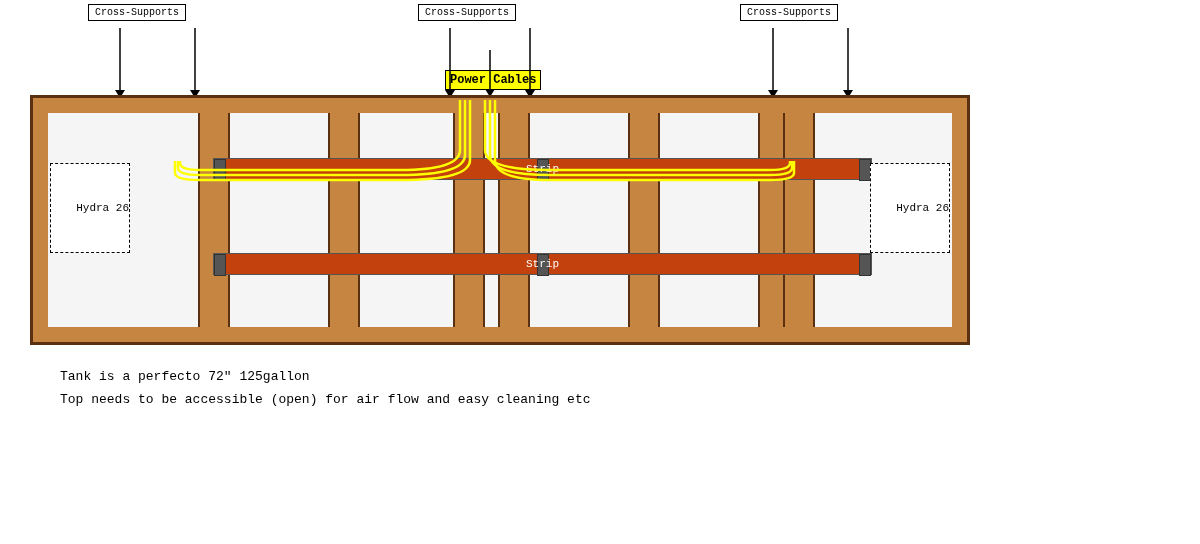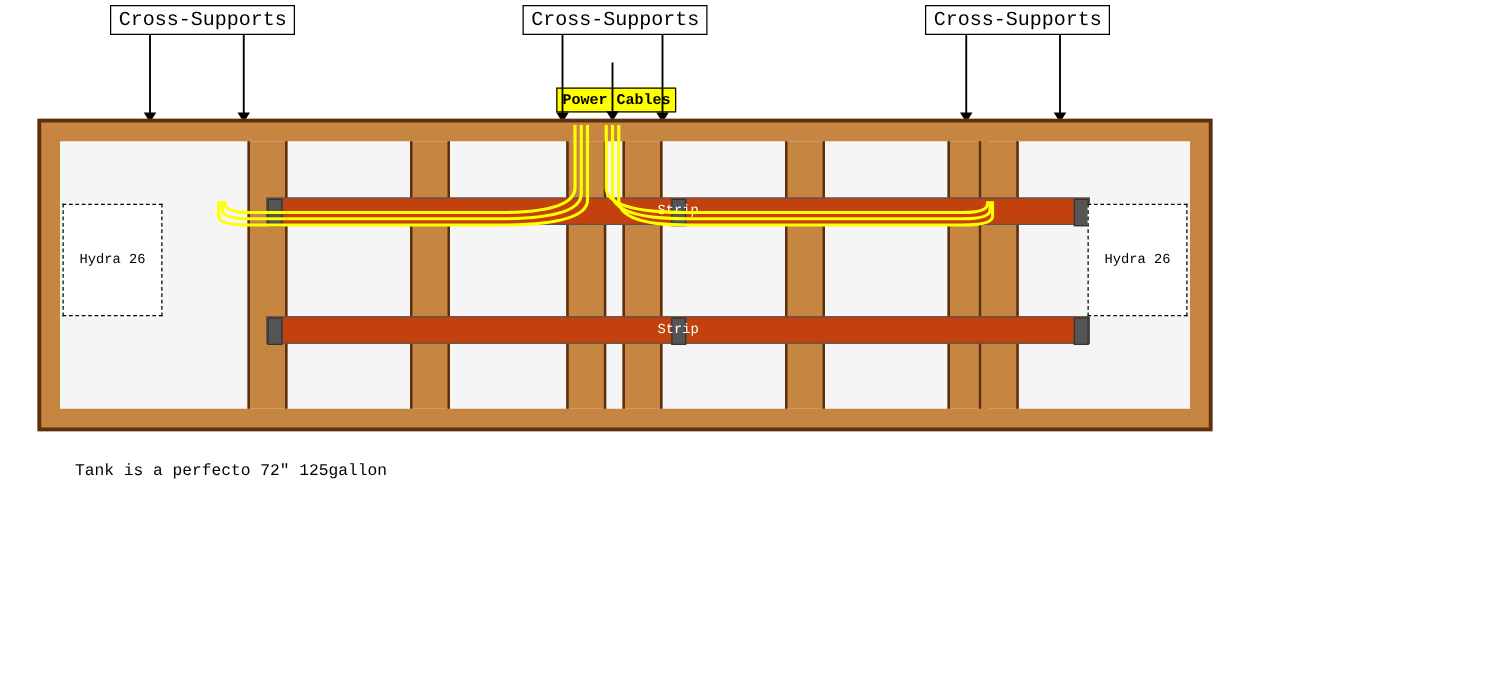--- a/index.html
+++ b/index.html
@@ -18,21 +18,21 @@
       left: 0;
       width: 1200px;
       height: 360px;
     }
 
     
     .label-box {
       position: absolute;
       border: 1px solid #000;
       background: #fff;
-      font-size: 16px;
+      font-size: 10px;
       padding: 2px 6px;
       white-space: nowrap;
     }
 
     
     .tank-frame {
       position: absolute;
       top: 95px;
       left: 30px;
       width: 940px;
@@ -81,21 +81,21 @@
 
     
     .hydra-unit {
       position: absolute;
       background: #fff;
       border: 1px dashed #000;
       font-size: 11px;
       font-family: 'Courier New', Courier, monospace;
       display: flex;
       align-items: center;
-      justify-content: center;
+      justify-content: flex-end;
     }
 
     
     .cables-svg {
       position: absolute;
       top: 95px;
       left: 30px;
       width: 940px;
       height: 250px;
       pointer-events: none;
@@ -226,13 +226,14 @@
 
     <path d="M 455,5 L 455,55 Q 455,75 520,75 L 740,75 Q 760,75 760,68 L 760,66" stroke="#ffff00" stroke-width="2.5" fill="none"></path>
     <path d="M 460,5 L 460,60 Q 460,80 520,80 L 740,80 Q 762,80 762,73 L 762,66" stroke="#ffff00" stroke-width="2.5" fill="none"></path>
     <path d="M 465,5 L 465,65 Q 465,85 520,85 L 740,85 Q 764,85 764,78 L 764,66" stroke="#ffff00" stroke-width="2.5" fill="none"></path>
   </svg>
 
 </div>
 
 <div class="info-area">
   <div>Tank is a perfecto 72" 125gallon</div>
+  <div>Top needs to be accessible (open) for air flow and easy cleaning etc</div>
 </div>
 
 </body></html>

